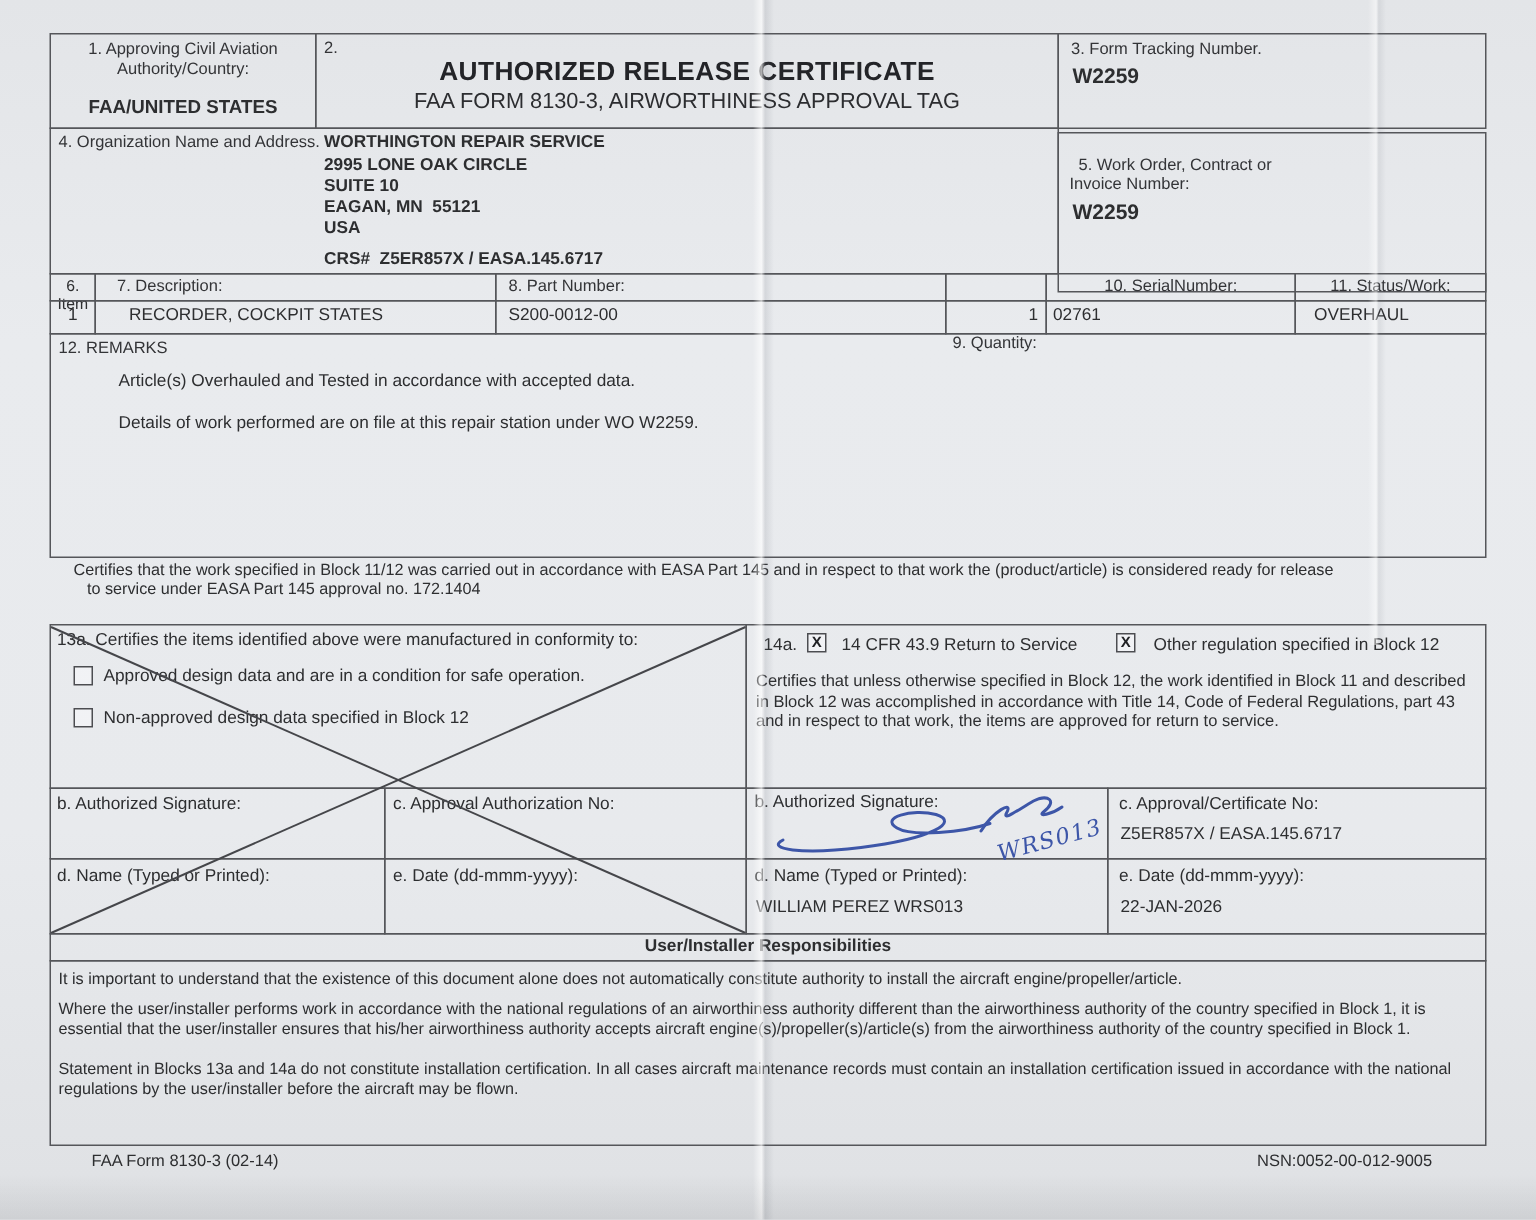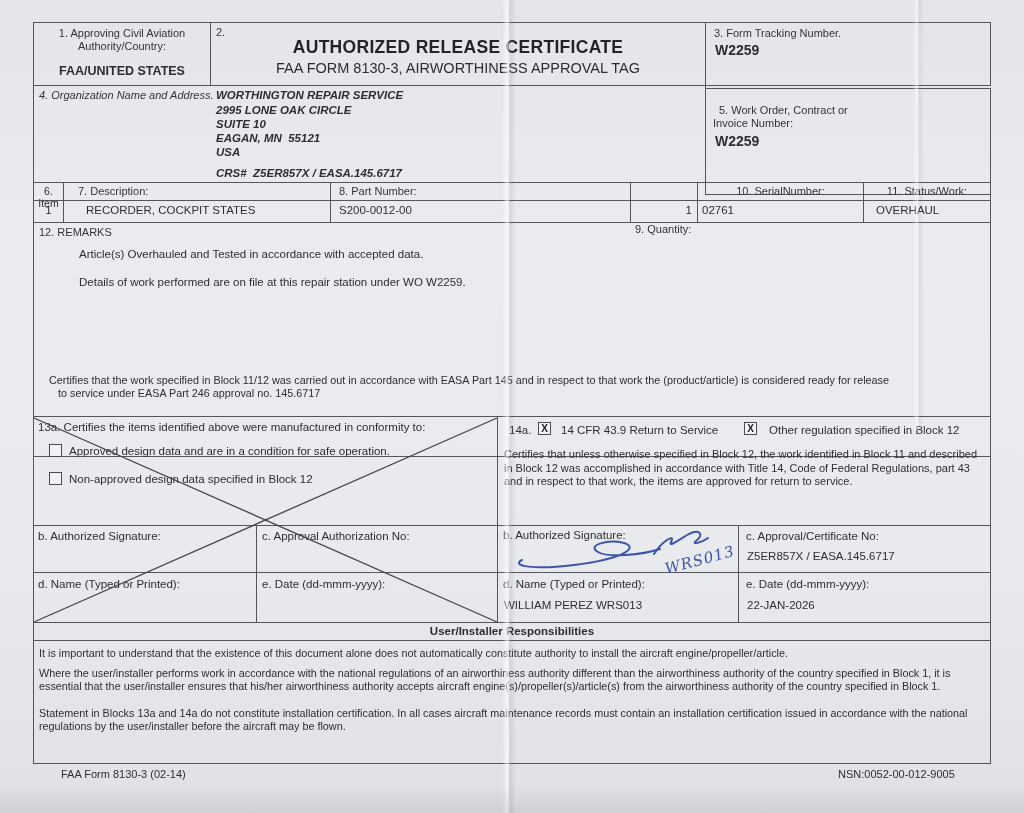--- a/index.html
+++ b/index.html
@@ -66,21 +66,21 @@
     <div class="abs lbl" style="left:5px;top:3px;">2.</div>
     <div class="abs b ctr" style="left:0;top:14px;width:494px;font-size:17.5px;letter-spacing:0.3px;color:#232428;">AUTHORIZED RELEASE CERTIFICATE</div>
     <div class="abs ctr" style="left:0;top:37px;width:494px;font-size:14.5px;color:#2c2d30;">FAA FORM 8130-3, AIRWORTHINESS APPROVAL TAG</div>
   </div>
 
   <div class="box" style="left:705px;top:22px;width:286px;height:64px;">
     <div class="abs lbl" style="left:8px;top:4px;">3. Form Tracking Number.</div>
     <div class="abs b" style="left:9px;top:19px;font-size:14px;">W2259</div>
   </div>
 
-  <div class="box" style="left:33px;top:85px;width:673px;height:98px;font-style:italic;">
+  <div class="box" style="left:33px;top:85px;width:673px;height:98px;">
     <div class="abs lbl" style="left:5px;top:3px;">4. Organization Name and Address.</div>
     <div class="abs b pre" style="left:182px;top:3px;font-size:11.5px;">WORTHINGTON REPAIR SERVICE</div>
     <div class="abs b pre" style="left:182px;top:18px;font-size:11.5px;">2995 LONE OAK CIRCLE</div>
     <div class="abs b pre" style="left:182px;top:32px;font-size:11.5px;">SUITE 10</div>
     <div class="abs b pre" style="left:182px;top:46px;font-size:11.5px;">EAGAN, MN  55121</div>
     <div class="abs b pre" style="left:182px;top:60px;font-size:11.5px;">USA</div>
     <div class="abs b pre" style="left:182px;top:81px;font-size:11.5px;">CRS#  Z5ER857X / EASA.145.6717</div>
   </div>
 
   <div class="box" style="left:705px;top:88px;width:286px;height:107px;">
@@ -120,26 +120,26 @@
   <div class="box" style="left:630px;top:200px;width:68px;height:23px;">
     <div class="abs val" style="right:5px;top:3px;">1</div>
   </div>
   <div class="box" style="left:697px;top:200px;width:167px;height:23px;">
     <div class="abs val" style="left:4px;top:3px;">02761</div>
   </div>
   <div class="box" style="left:863px;top:200px;width:128px;height:23px;">
     <div class="abs val" style="left:12px;top:3px;">OVERHAUL</div>
   </div>
 
-  <div class="box" style="left:33px;top:222px;width:958px;height:235px;padding-left:48px;">
+  <div class="box" style="left:33px;top:222px;width:958px;height:150px;padding-left:48px;">
     <div class="abs lbl" style="left:5px;top:3px;">12. REMARKS</div>
     <div class="abs val" style="left:45px;top:25px;">Article(s) Overhauled and Tested in accordance with accepted data.</div>
     <div class="abs val" style="left:45px;top:53px;">Details of work performed are on file at this repair station under WO W2259.</div>
     <div class="abs sm" style="left:15px;top:151px;">Certifies that the work specified in Block 11/12 was carried out in accordance with EASA Part 145 and in respect to that work the (product/article) is considered ready for release</div>
-    <div class="abs sm" style="left:24px;top:164px;">to service under EASA Part 246 approval no. 145.6717</div>
+    <div class="abs sm" style="left:24px;top:164px;">to service under EASA Part 145 approval no. 172.1404</div>
   </div>
 
   <div class="box" style="left:33px;top:416px;width:465px;height:110px;">
     <div class="abs val" style="left:4px;top:4px;">13a. Certifies the items identified above were manufactured in conformity to:</div>
     <span class="cb" style="left:15px;top:27px;"></span>
     <div class="abs val" style="left:35px;top:28px;">Approved design data and are in a condition for safe operation.</div>
     <span class="cb" style="left:15px;top:55px;"></span>
     <div class="abs val" style="left:35px;top:56px;">Non-approved design data specified in Block 12</div>
   </div>
 

